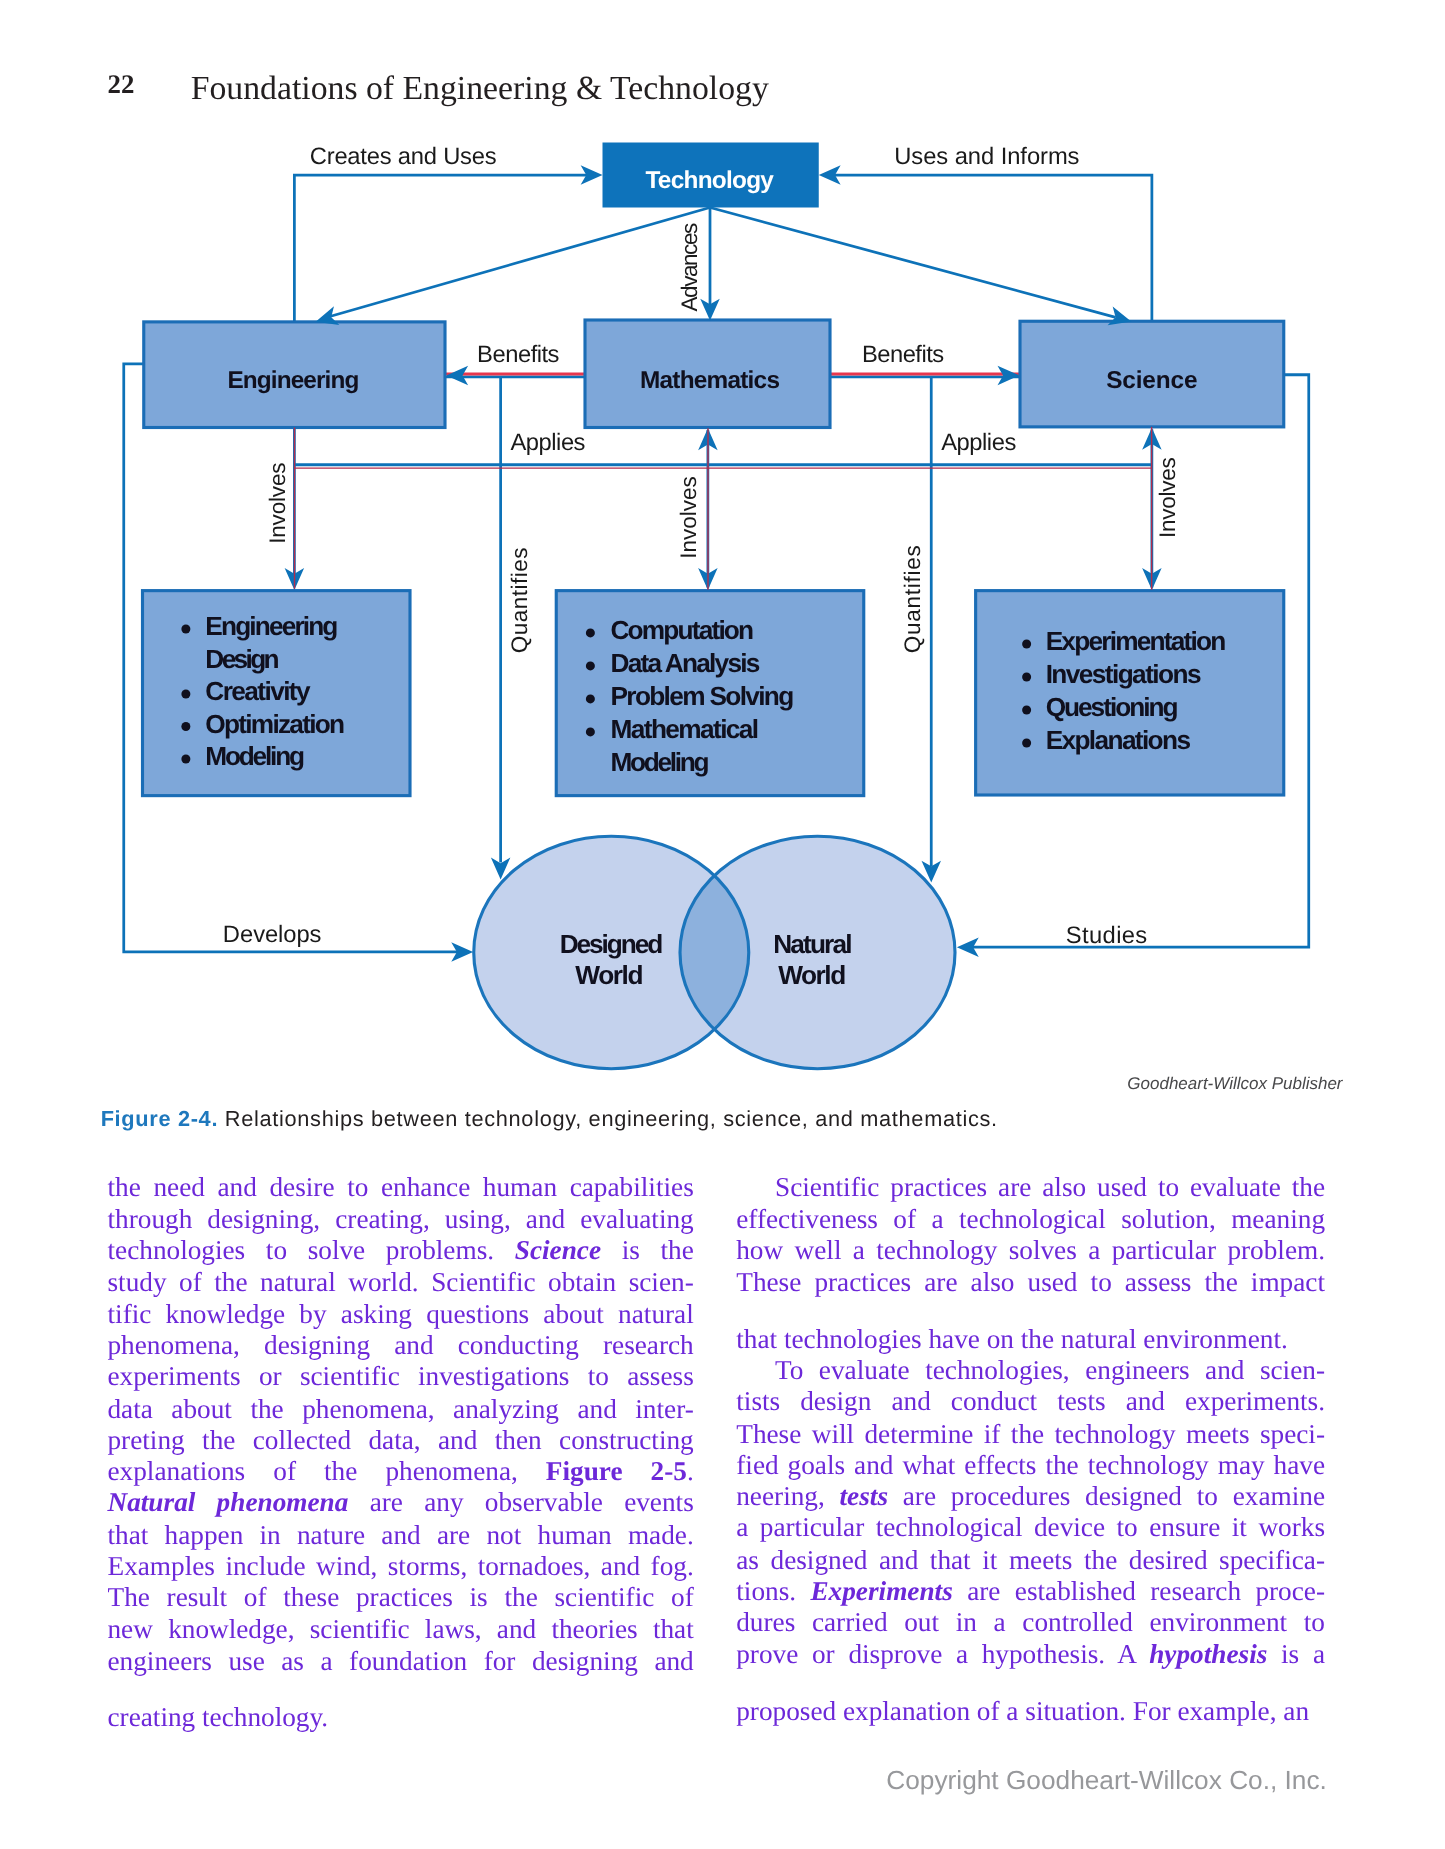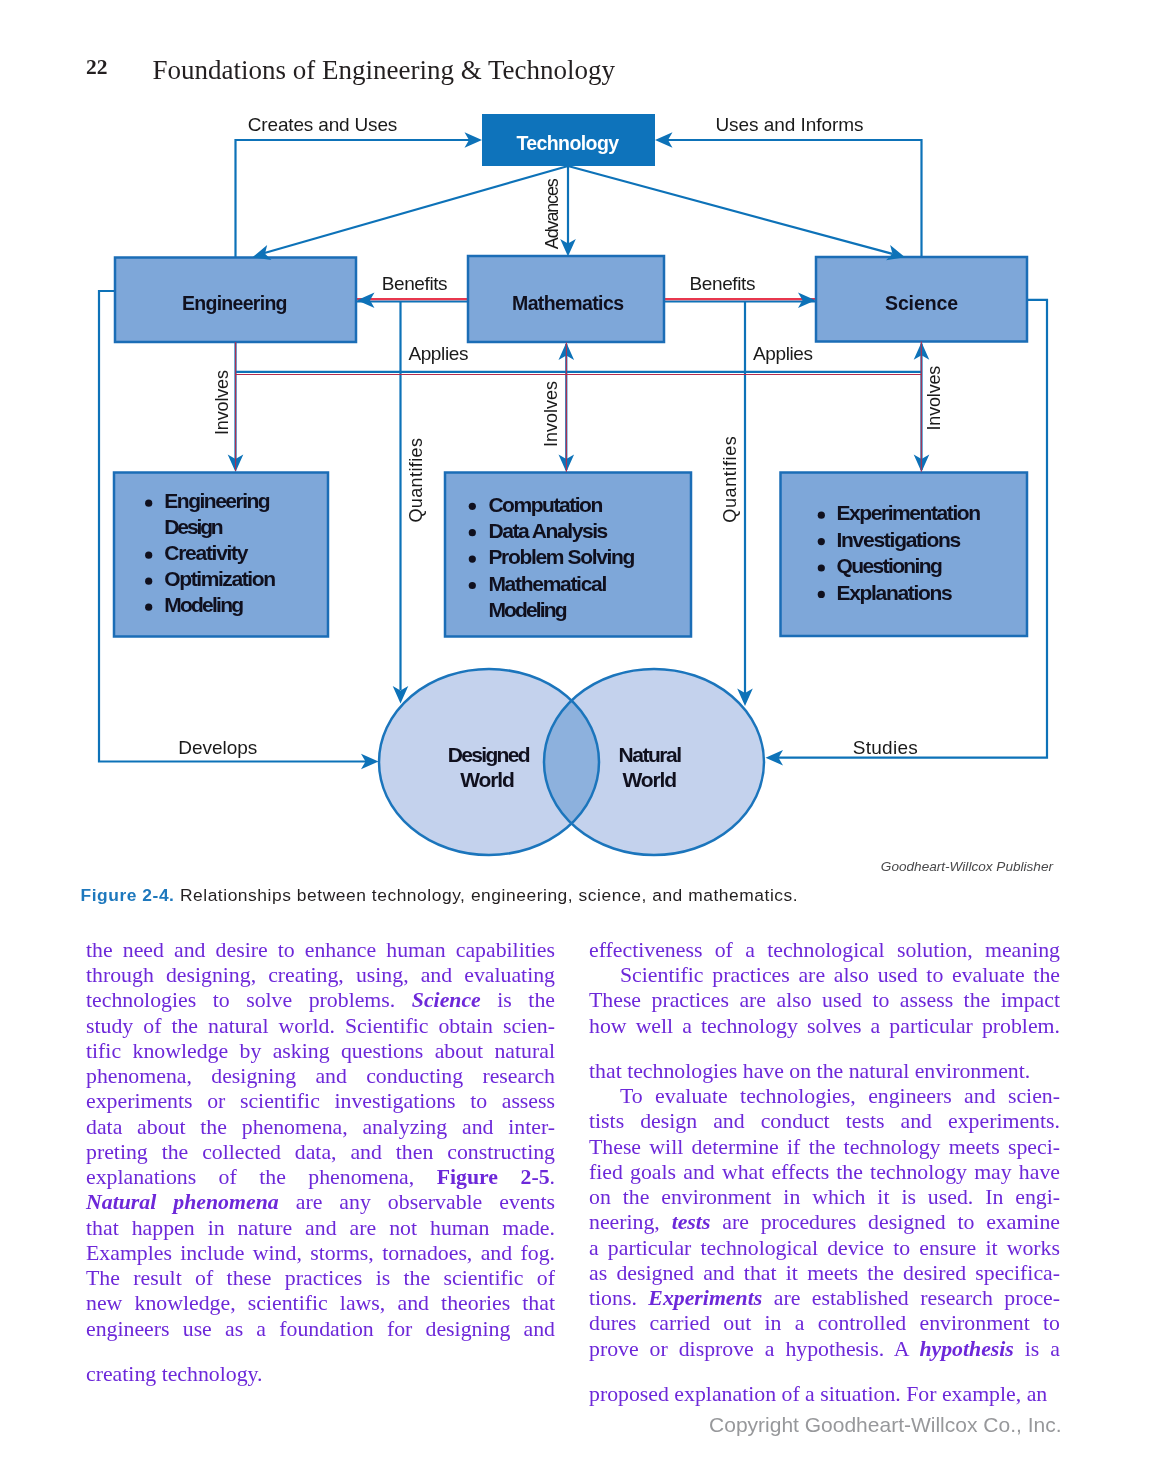--- a/index.html
+++ b/index.html
@@ -166,21 +166,21 @@
     <g font-family="Liberation Sans, sans-serif" font-size="18" fill="#1a1a1a" lengthAdjust="spacingAndGlyphs">
       <text transform="translate(551.4,213.7) rotate(-90)" x="-35.5" y="6.3" textLength="71">Advances</text>
       <text transform="translate(221.3,402.5) rotate(-90)" x="-32.6" y="6.3" textLength="65.1">Involves</text>
       <text transform="translate(550.8,414) rotate(-90)" x="-33" y="6.3" textLength="66">Involves</text>
       <text transform="translate(933.8,398.1) rotate(-90)" x="-32.4" y="6.3" textLength="64.8">Involves</text>
       <text transform="translate(415.3,480.3) rotate(-90)" x="-42.3" y="6.3" textLength="84.6">Quantifies</text>
       <text transform="translate(730,479.5) rotate(-90)" x="-43.2" y="6.3" textLength="86.5">Quantifies</text>
     </g>
   </svg>
 
-  <div class="abs pub" style="right:103px;top:859px;">Goodheart-Willcox Publisher</div>
+  <div class="abs pub" style="right:82px;top:859px;">Goodheart-Willcox Publisher</div>
 
   <div class="abs cap" style="left:80.5px;top:885px;"><b>Figure 2-4.</b> Relationships between technology, engineering, science, and mathematics.</div>
 
   <div class="col" style="left:86px;top:938px;width:469px;">
     <div class="ln">the need and desire to enhance human capabilities</div>
     <div class="ln">through designing, creating, using, and evaluating</div>
     <div class="ln">technologies to solve problems. <b><i>Science</i></b> is the</div>
     <div class="ln">study of the natural world. Scientific obtain scien-</div>
     <div class="ln">tific knowledge by asking questions about natural</div>
     <div class="ln">phenomena, designing and conducting research</div>
@@ -191,30 +191,29 @@
     <div class="ln"><b><i>Natural phenomena</i></b> are any observable events</div>
     <div class="ln">that happen in nature and are not human made.</div>
     <div class="ln">Examples include wind, storms, tornadoes, and fog.</div>
     <div class="ln">The result of these practices is the scientific of</div>
     <div class="ln">new knowledge, scientific laws, and theories that</div>
     <div class="ln">engineers use as a foundation for designing and</div>
     <div class="lnl">creating technology.</div>
   </div>
 
   <div class="col" style="left:589px;top:938px;width:471px;">
+    <div class="ln ind">Scientific practices are also used to evaluate the</div>
     <div class="ln">effectiveness of a technological solution, meaning</div>
-    <div class="ln ind">Scientific practices are also used to evaluate the</div>
+    <div class="ln">how well a technology solves a particular problem.</div>
     <div class="ln">These practices are also used to assess the impact</div>
-    <div class="ln">how well a technology solves a particular problem.</div>
     <div class="lnl">that technologies have on the natural environment.</div>
     <div class="ln ind">To evaluate technologies, engineers and scien-</div>
     <div class="ln">tists design and conduct tests and experiments.</div>
     <div class="ln">These will determine if the technology meets speci-</div>
     <div class="ln">fied goals and what effects the technology may have</div>
-    <div class="ln">on the environment in which it is used. In engi-</div>
     <div class="ln">neering, <b><i>tests</i></b> are procedures designed to examine</div>
     <div class="ln">a particular technological device to ensure it works</div>
     <div class="ln">as designed and that it meets the desired specifica-</div>
     <div class="ln">tions. <b><i>Experiments</i></b> are established research proce-</div>
     <div class="ln">dures carried out in a controlled environment to</div>
     <div class="ln">prove or disprove a hypothesis. A <b><i>hypothesis</i></b> is a</div>
     <div class="lnl">proposed explanation of a situation. For example, an</div>
   </div>
 
   <div class="abs cpy" style="right:94.5px;top:1413px;">Copyright Goodheart-Willcox Co., Inc.</div>

